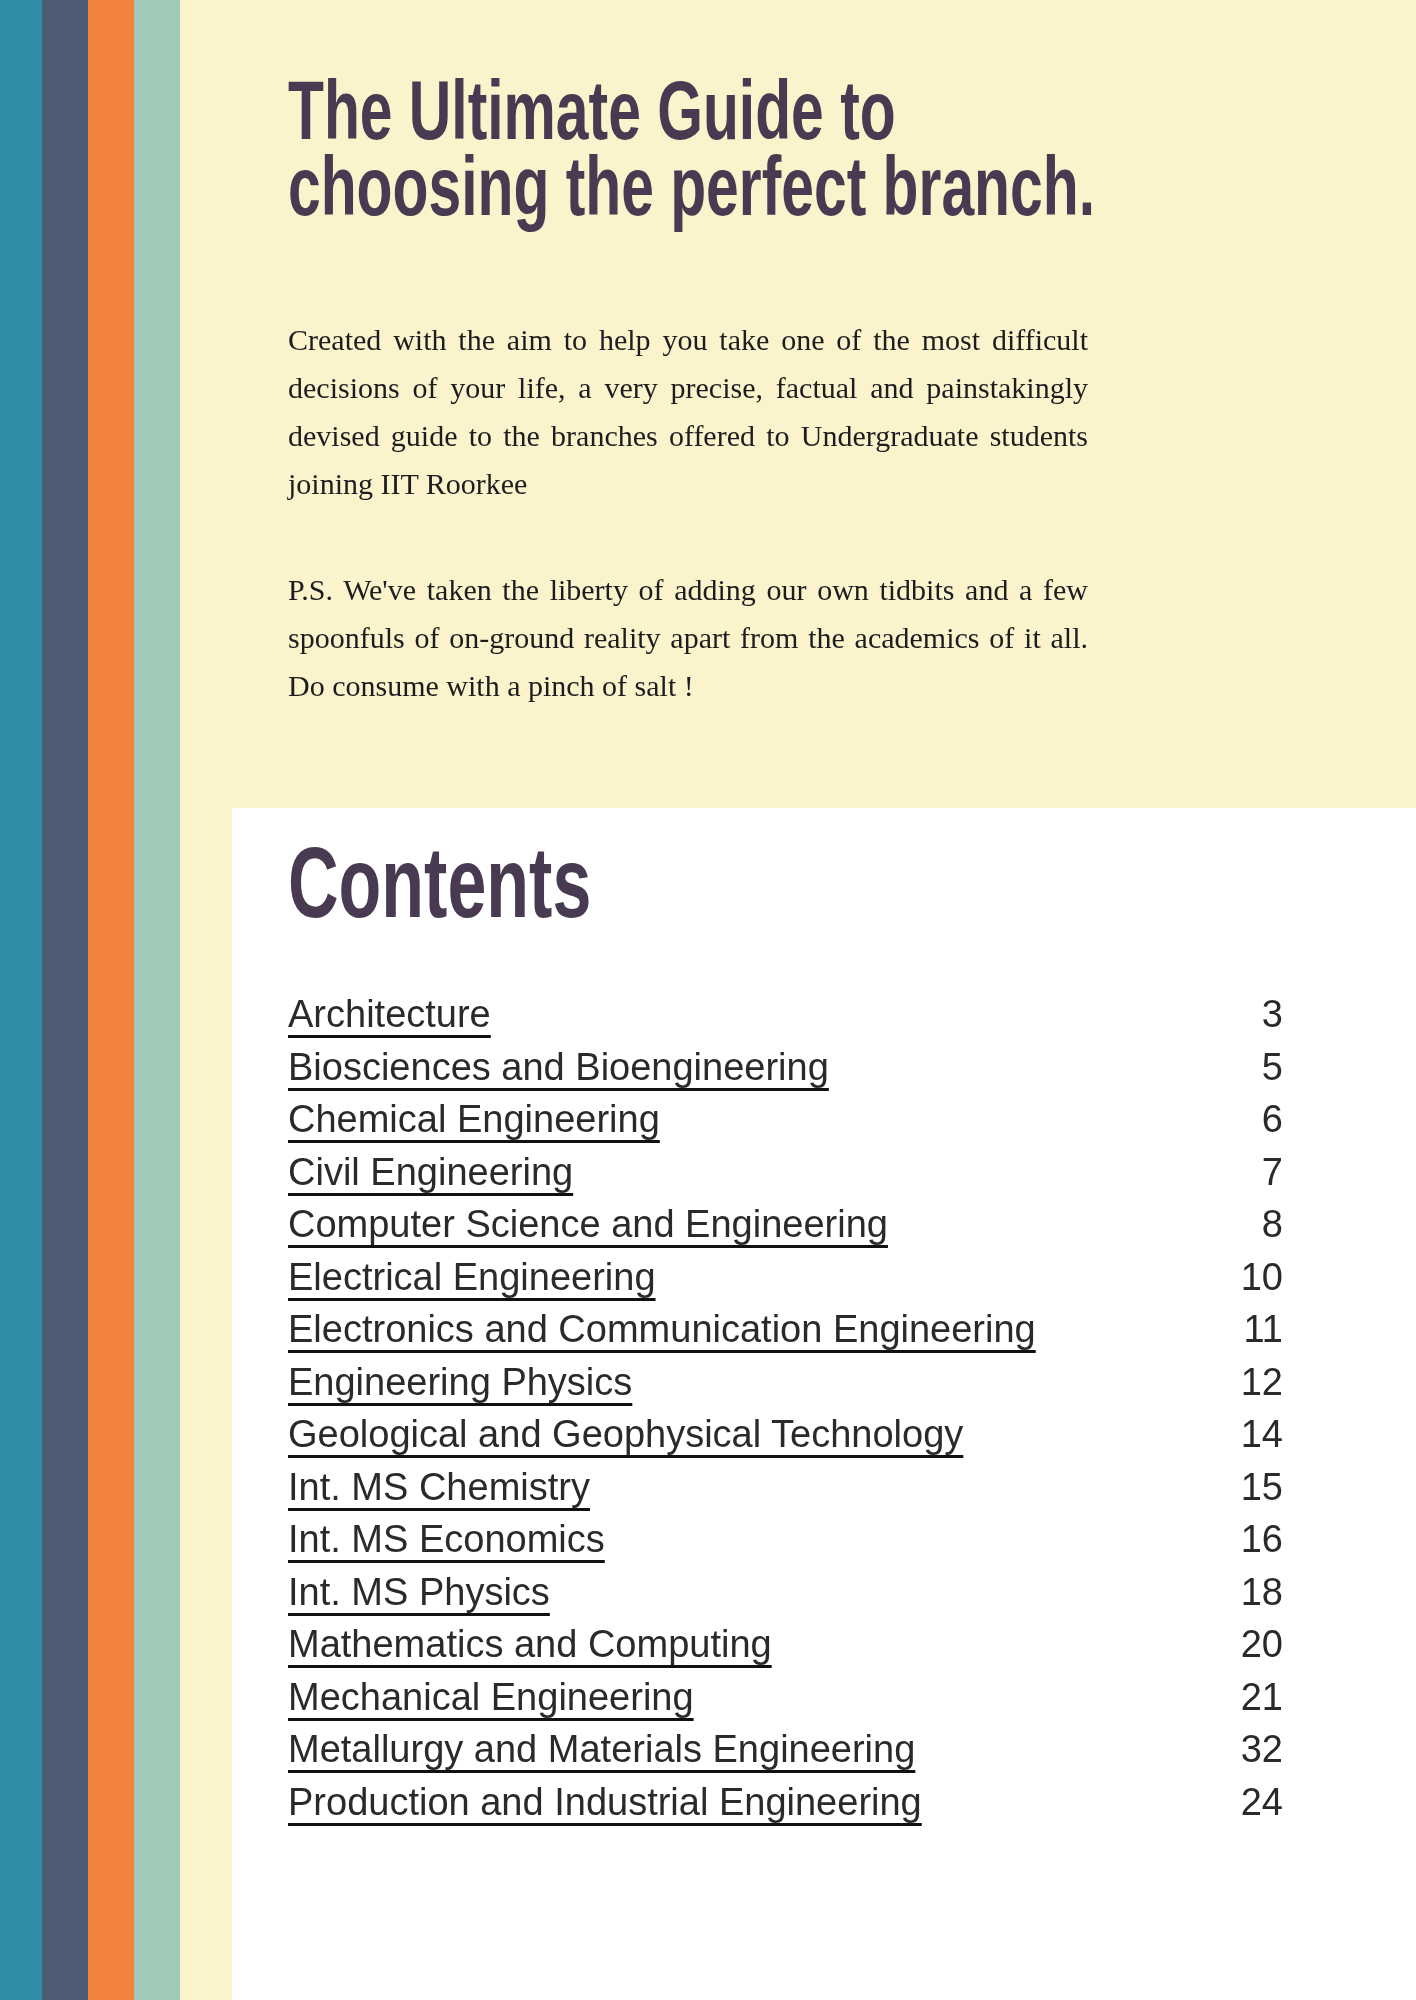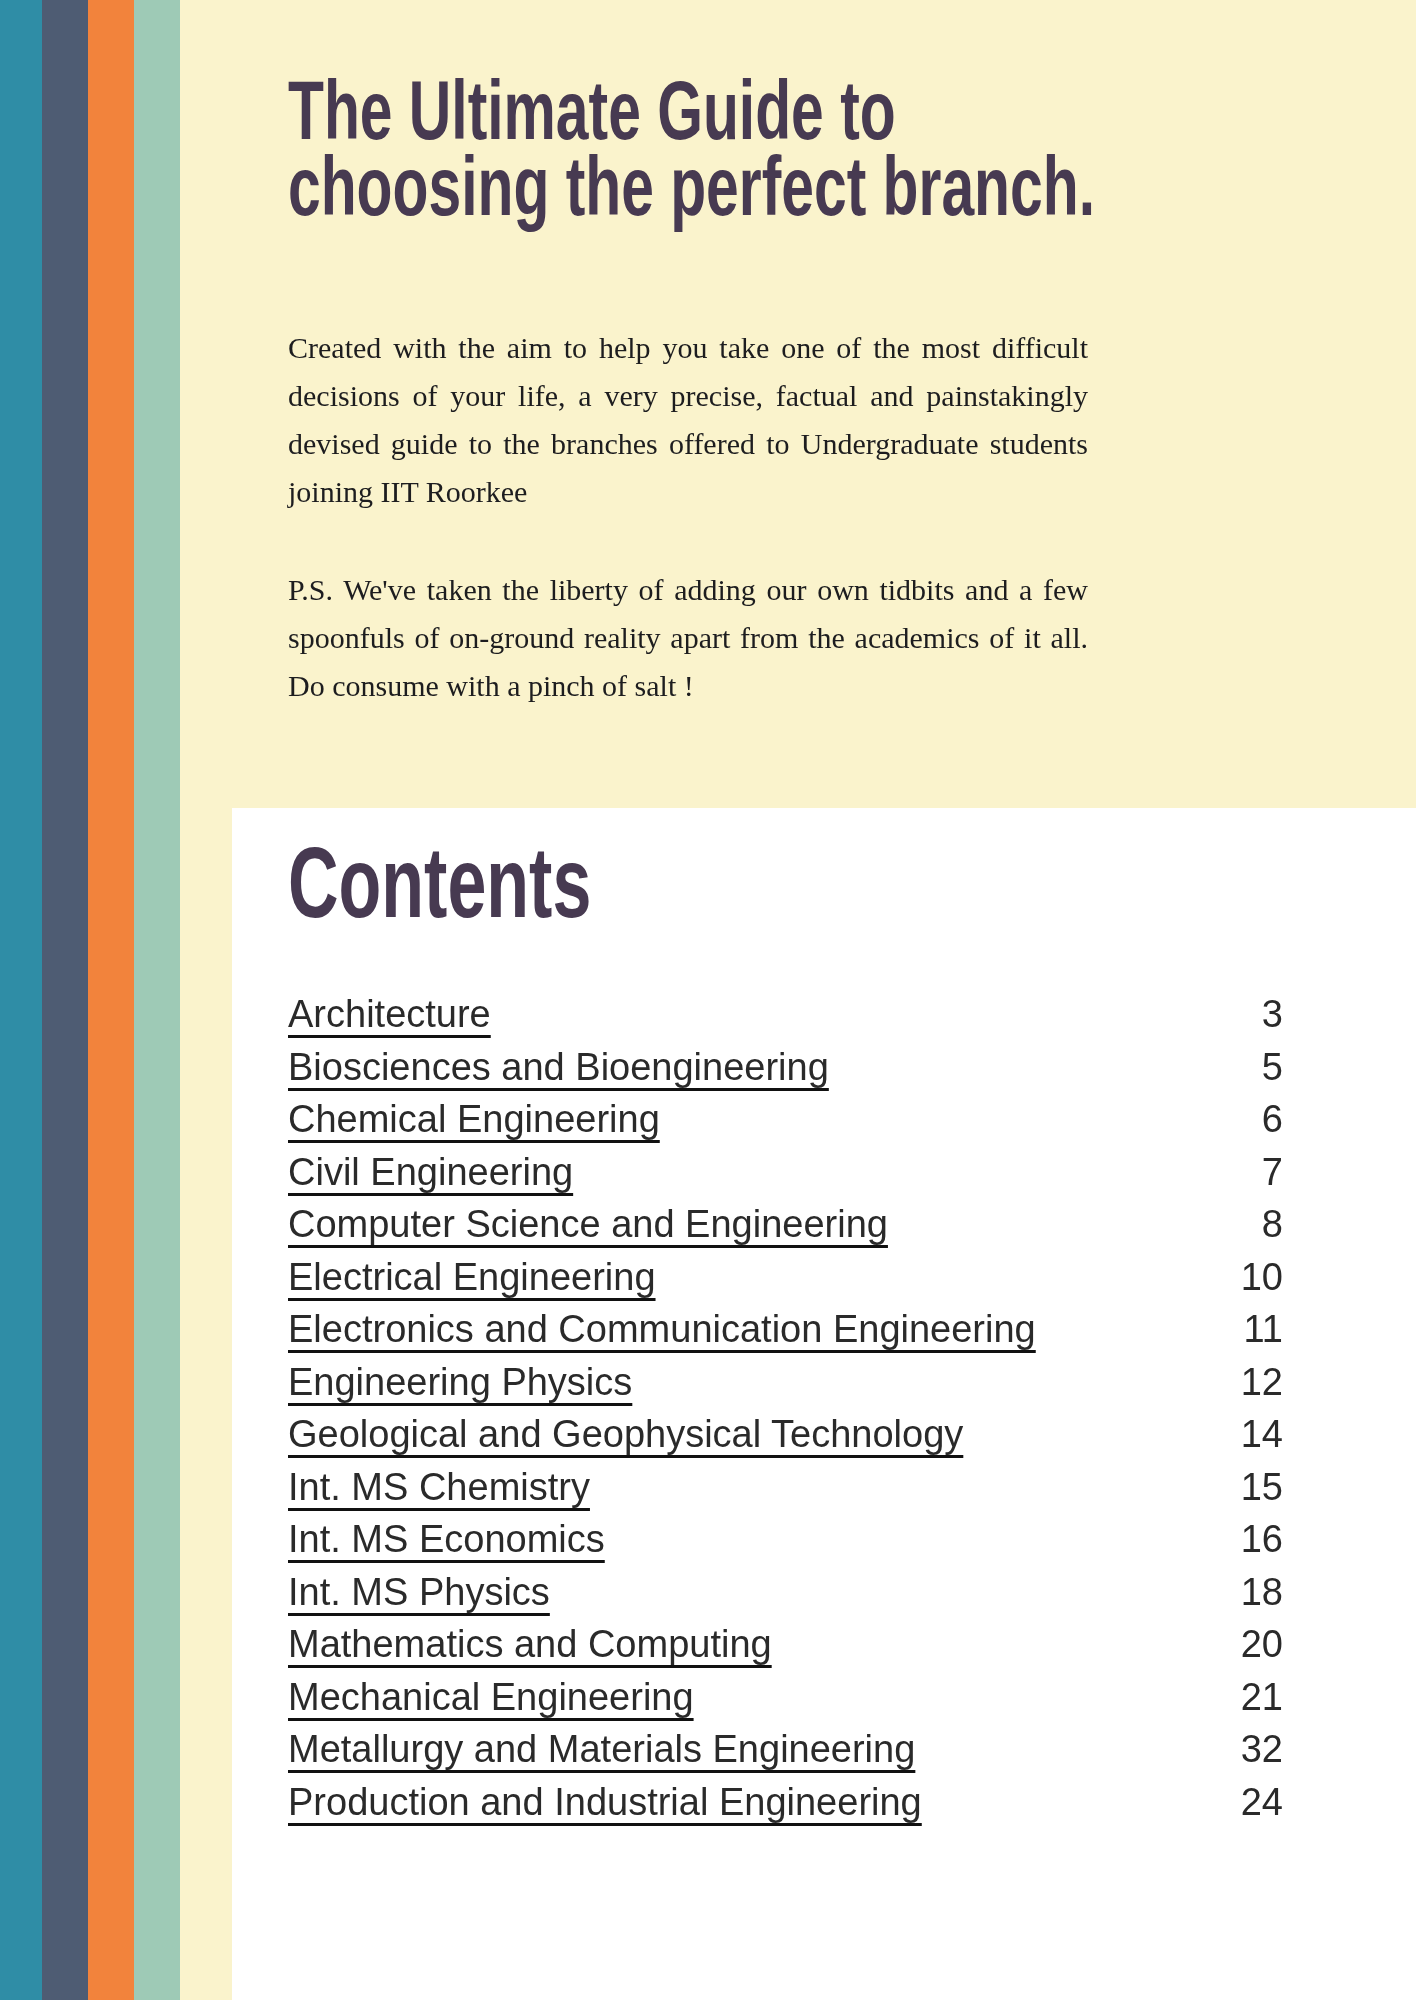--- a/index.html
+++ b/index.html
@@ -52,21 +52,21 @@
     position: absolute;
     left: 288px;
     width: 800px;
     margin: 0;
     font-family: "Liberation Serif", "DejaVu Serif", serif;
     font-size: 30px;
     line-height: 48px;
     color: #1d1d1f;
     text-align: justify;
   }
-  .intro { top: 324px; font-family: Liberation Serif, serif; }
+  .intro { top: 316px; font-family: Liberation Serif, serif; }
   .postscript { top: 566px; }
 
   .contents-heading {
     position: absolute;
     left: 288px; top: 832px;
     margin: 0;
     font-weight: 700;
     font-size: 100px;
     line-height: 100px;
     color: #473a51;

